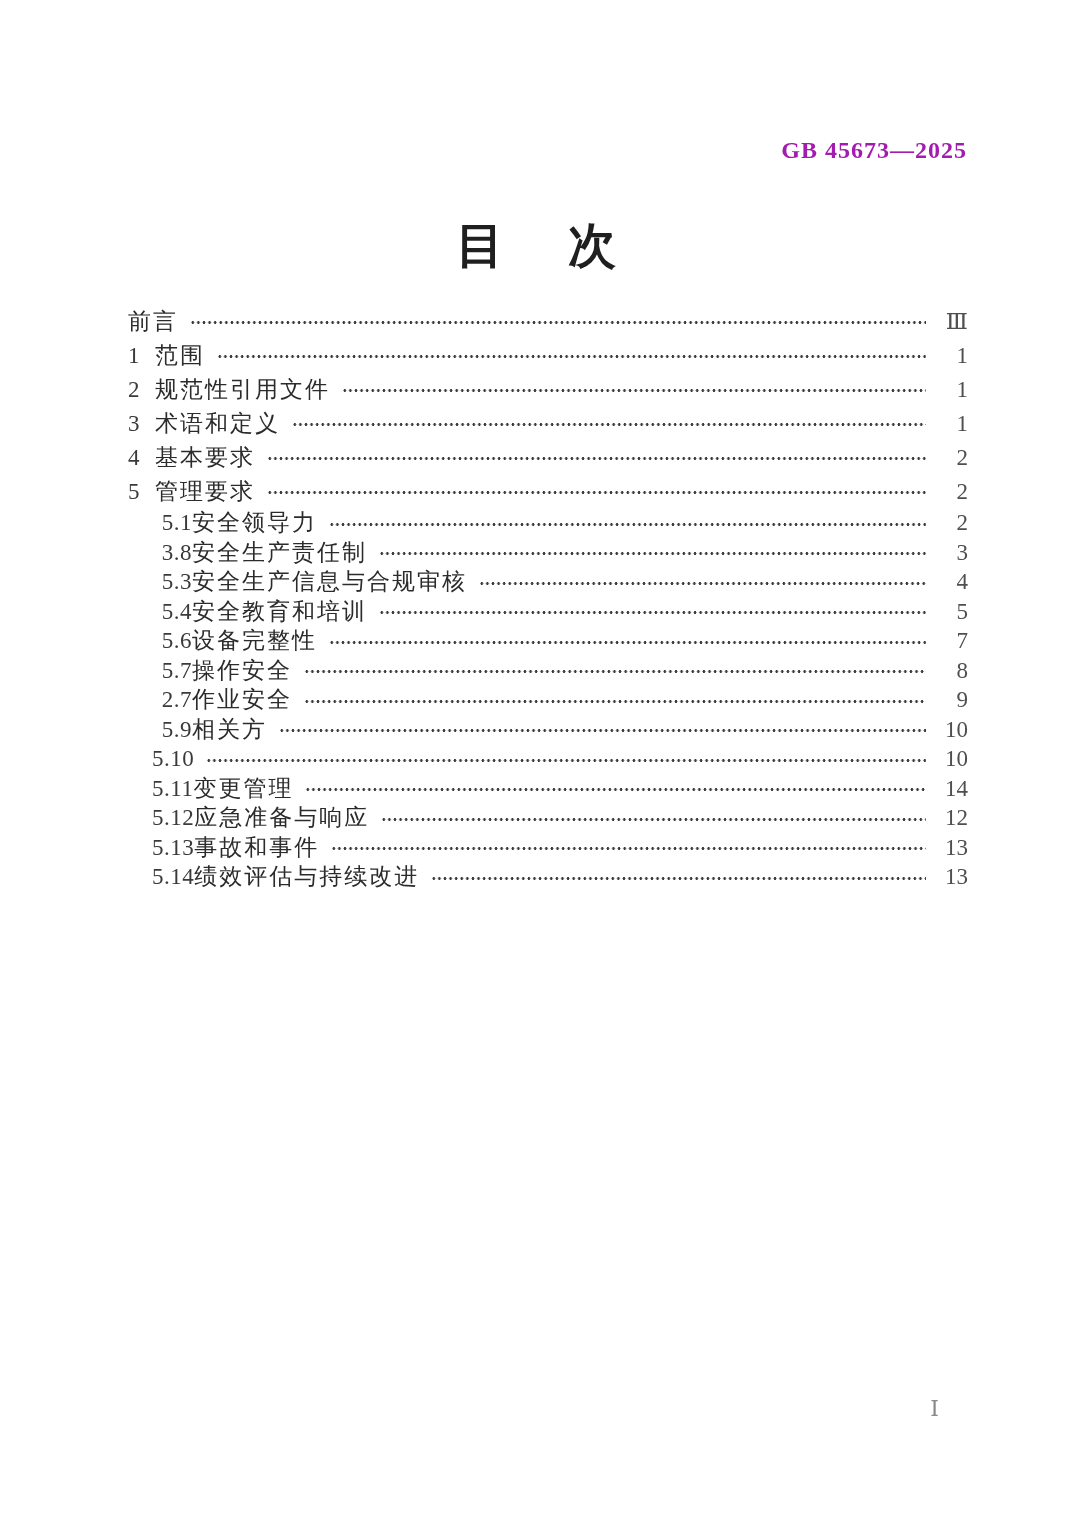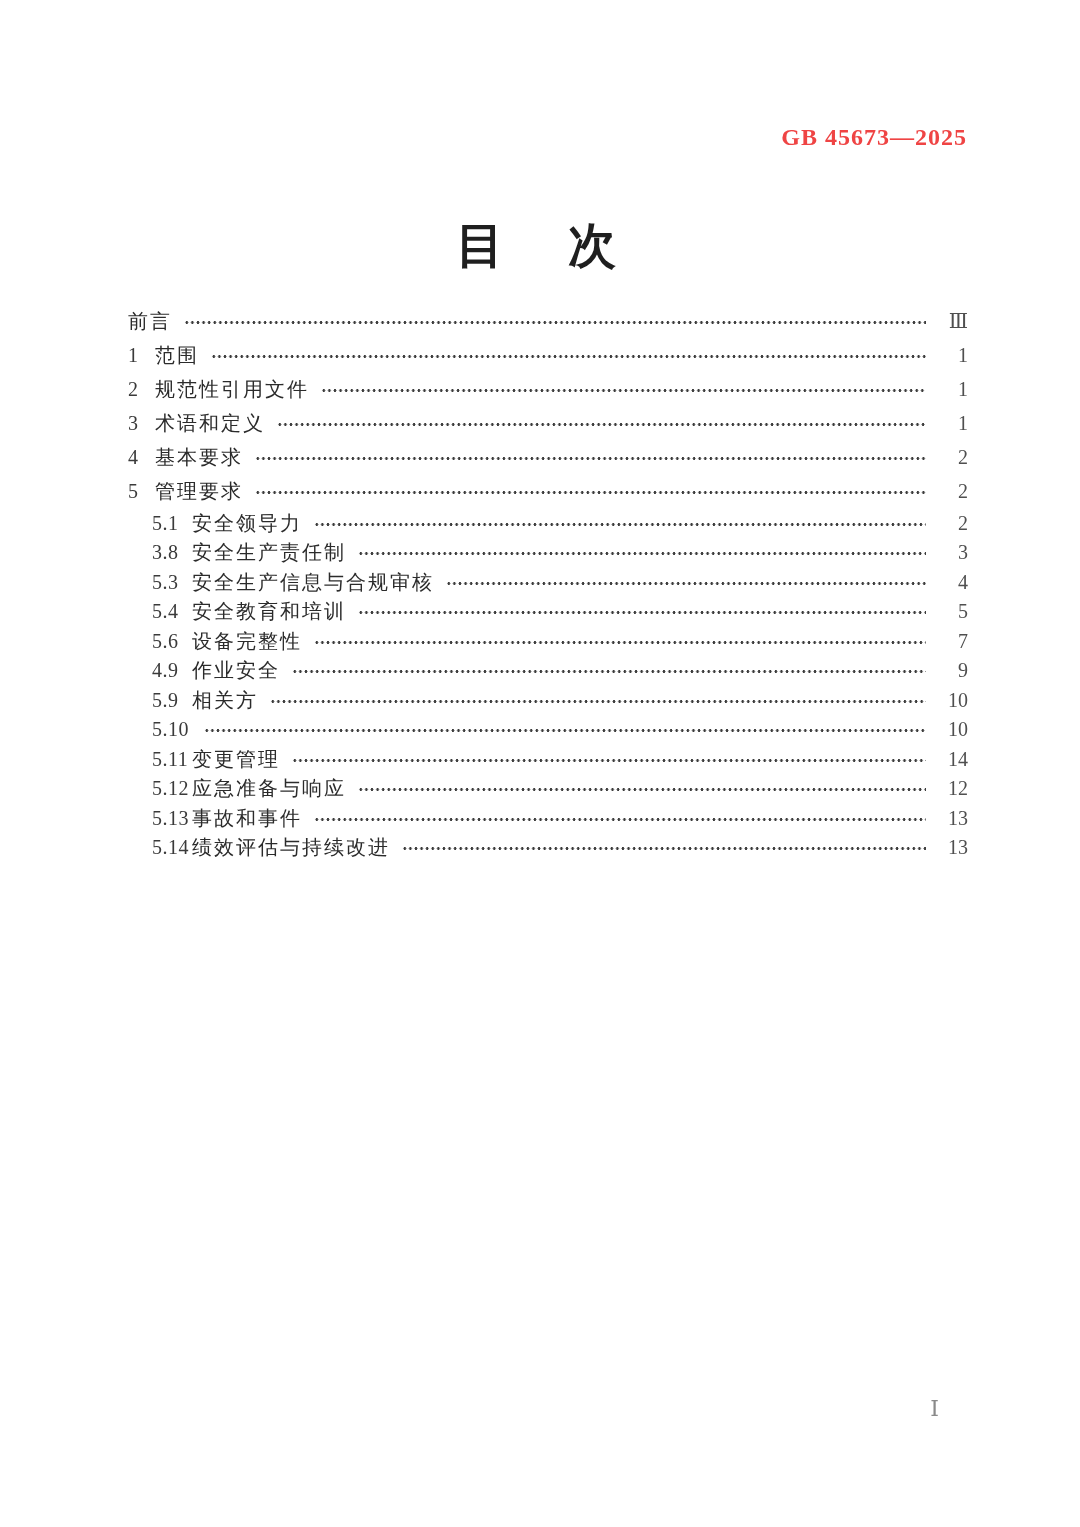--- a/index.html
+++ b/index.html
@@ -11,26 +11,26 @@
     position: relative;
     width: 1080px;
     height: 1527px;
     background: #ffffff;
     font-family: "Liberation Serif", "DejaVu Serif", serif;
     color: #2b2b2b;
     overflow: hidden;
   }
   .std-code {
     position: absolute;
-    top: 124px;
+    top: 137px;
     right: 113px;
     font-size: 24px;
     font-weight: bold;
     letter-spacing: 1px;
-    color: #ef4444;
+    color: #a21caf;
     white-space: nowrap;
     margin-left: 12px;
   }
   .doc-title {
     position: absolute;
     top: 214px;
     left: 0;
     width: 100%;
     text-align: center;
     font-size: 48px;
@@ -40,32 +40,32 @@
   }
   .toc {
     position: absolute;
     top: 304px;
     left: 128px;
     width: 840px;
   }
   .toc-row {
     display: flex;
     align-items: center;
-    font-size: 20px;
+    font-size: 23px;
     line-height: 1;
     white-space: nowrap;
   }
   .toc-row.lv0 { height: 34px; }
   .toc-row.lv1 { height: 29.5px; padding-left: 24px; }
   .toc-row .num {
     min-width: 27px;
     color: #3a3a3a;
     letter-spacing: 0.5px;
   }
-  .toc-row.lv1 .num { min-width: 40px; }
+  .toc-row.lv1 .num { min-width: 40px; text-align: right; }
   .toc-row .label {
     letter-spacing: 2px;
     color: #2b2b2b;
   }
   .toc-row .leader {
     flex: 1 1 auto;
     height: 3px;
     align-self: center;
     margin: 3px 10px 0 12px;
     background-image: radial-gradient(circle, #3c3c3c 1.25px, rgba(0,0,0,0) 1.55px);
@@ -157,21 +157,27 @@
       <span class="leader"></span>
       <span class="pg">5</span>
     </div>
       <div class="toc-row lv1">
       <span class="num">5.6</span>
       <span class="label">设备完整性</span>
       <span class="leader"></span>
       <span class="pg">7</span>
     </div>
       <div class="toc-row lv1">
-      <span class="num">4.9</span>
+      <span class="num">5.7</span>
+      <span class="label">操作安全</span>
+      <span class="leader"></span>
+      <span class="pg">8</span>
+    </div>
+      <div class="toc-row lv1">
+      <span class="num">2.7</span>
       <span class="label">作业安全</span>
       <span class="leader"></span>
       <span class="pg">9</span>
     </div>
       <div class="toc-row lv1">
       <span class="num">5.9</span>
       <span class="label">相关方</span>
       <span class="leader"></span>
       <span class="pg">10</span>
     </div>

